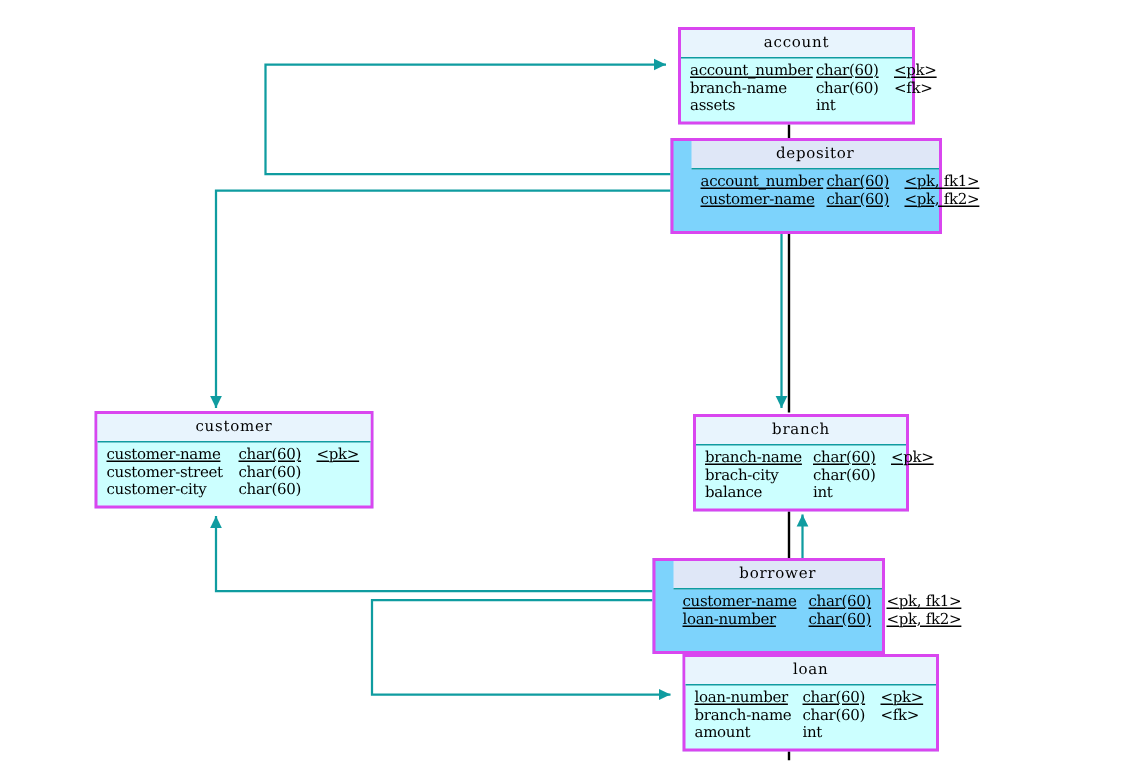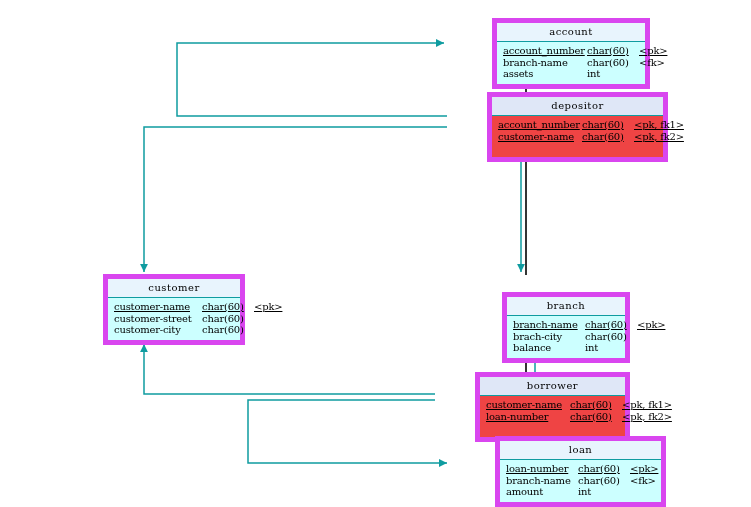--- a/index.html
+++ b/index.html
@@ -12,36 +12,35 @@
   #stage{position:relative;width:751px;height:507px;overflow:hidden;}
 
   
   #wires{position:absolute;left:0;top:0;width:751px;height:507px;z-index:1;}
   #blackwires{position:absolute;left:0;top:0;width:751px;height:507px;z-index:2;}
 
   
   .tbl{
     position:absolute;
     z-index:5;
-    border:5px solid #d946ef;
+    border:2px solid #d946ef;
     box-sizing:border-box;
     background:#ccffff;
-    margin-left:40px;
   }
   .tbl .hdr{
     text-align:center;
     font-size:10px;
     line-height:13px;
     padding:2px 0 3px 0;
     color:#000;
     border-bottom:1px solid #0f9ca0;
     background:#e8f4fd;
     letter-spacing:0.5px;
   }
-  .tbl.rel{background:#ef4444;}
+  .tbl.rel{background:#7dd3fc;padding-left:12px;}
   .tbl.rel .hdr{background:#dfe7f7;}
   .tbl .body{padding:3px 6px 4px 6px;}
   .row{
     display:flex;
     font-size:10px;
     line-height:11.5px;
     white-space:nowrap;
     color:#000;
     letter-spacing:-0.2px;
   }
@@ -135,42 +134,42 @@
       </div>
       <div class="row">
         <span class="c-name u">customer-name</span>
         <span class="c-type u">char(60)</span>
         <span class="c-key u">&lt;pk, fk2&gt;</span>
       </div>
       <div class="row" style="height:11px;"></div>
     </div>
   </div>
 
-  <div class="tbl w-customer" style="left:63px;top:274px;width:142px;">
+  <div class="tbl w-customer" style="left:63px;top:274px;width:186px;">
     <div class="hdr">customer</div>
     <div class="body">
       <div class="row">
         <span class="c-name u">customer-name</span>
         <span class="c-type u">char(60)</span>
         <span class="c-key u">&lt;pk&gt;</span>
       </div>
       <div class="row">
         <span class="c-name">customer-street</span>
         <span class="c-type">char(60)</span>
         <span class="c-key"></span>
       </div>
       <div class="row">
         <span class="c-name">customer-city</span>
         <span class="c-type">char(60)</span>
         <span class="c-key"></span>
       </div>
     </div>
   </div>
 
-  <div class="tbl w-branch" style="left:462px;top:292px;width:128px;">
+  <div class="tbl w-branch" style="left:462px;top:276px;width:144px;">
     <div class="hdr">branch</div>
     <div class="body">
       <div class="row">
         <span class="c-name u">branch-name</span>
         <span class="c-type u">char(60)</span>
         <span class="c-key u">&lt;pk&gt;</span>
       </div>
       <div class="row">
         <span class="c-name">brach-city</span>
         <span class="c-type">char(60)</span>

